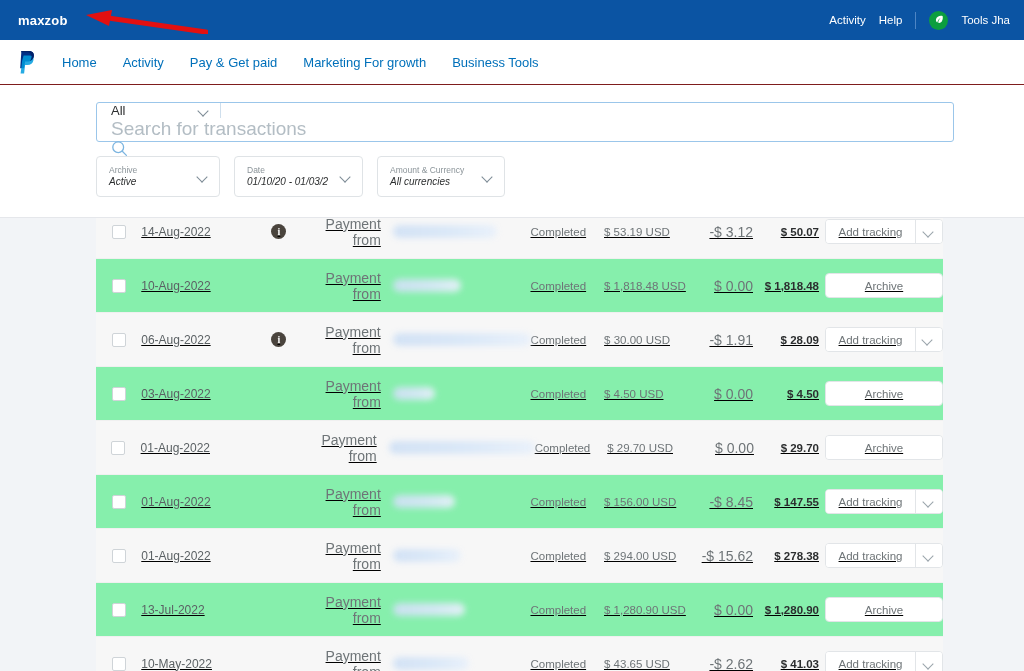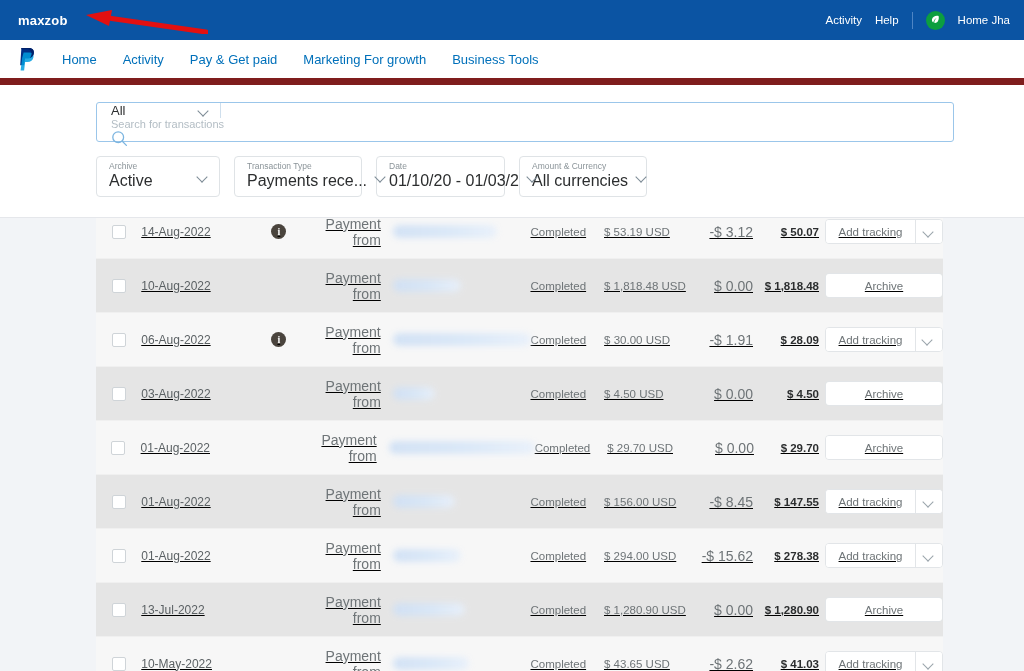--- a/index.html
+++ b/index.html
@@ -67,21 +67,21 @@
     top: 8px;
     width: 130px;
     height: 26px;
     pointer-events: none;
   }
 
   
   .navbar {
     height: 45px;
     background: #ffffff;
-    border-bottom: 7px solid #7f1d1d;
+    border-bottom: 1px solid #7f1d1d;
     display: flex;
     align-items: center;
     padding-left: 18px;
   }
   .pp-logo {
     width: 22px;
     height: 26px;
     margin-right: 22px;
     display: flex;
     align-items: center;
@@ -143,21 +143,21 @@
   .search-field {
     flex: 1;
     display: flex;
     align-items: center;
     padding: 0 14px;
   }
   .search-field input {
     width: 100%;
     border: none;
     outline: none;
-    font-size: 11px;
+    font-size: 19px;
     color: #2c2e2f;
     font-family: "Liberation Sans", sans-serif;
   }
   .search-field input::placeholder { color: #b3bdc4; }
   .search-btn {
     width: 44px;
     display: flex;
     align-items: center;
     justify-content: center;
     cursor: pointer;
@@ -175,21 +175,21 @@
     border: 1px solid #dfe3e6;
     border-radius: 4px;
     background: #ffffff;
     display: flex;
     align-items: center;
     padding: 0 10px 0 12px;
     cursor: pointer;
   }
   .chip-texts { display: flex; flex-direction: column; line-height: 1.15; flex: 1; }
   .chip-label { font-size: 8.5px; color: #8b9499; }
-  .chip-value { font-size: 16px; color: #2c2e2f; white-space: nowrap; }
+  .chip-value { font-size: 10px; color: #2c2e2f; white-space: nowrap; font-style: italic; }
   .chip .chev { margin-left: 9px; }
   .chip-archive { width: 124px; }
   .chip-type { width: 128px; }
   .chip-date { width: 129px; }
   .chip-amount { width: 128px; }
 
   
   .list-area {
     position: relative;
     background: #f2f4f7;
@@ -205,21 +205,21 @@
   }
   .txn-row {
     display: flex;
     align-items: center;
     height: 54px;
     border-bottom: 1px solid #f0f0f0;
     padding: 0 0 0 0;
     text-decoration: underline;
   }
   .txn-row.alt { background: #f7f7f7; }
-  .txn-row.plain { background: #e5e5e5; }
+  .txn-row.plain { background: #86efac; }
 
   .c-check {
     width: 48px;
     display: flex;
     align-items: center;
     justify-content: center;
   }
   .cbox {
     width: 14px; height: 14px;
     border: 1px solid #cfd4d8;
@@ -348,21 +348,21 @@
 
   <div class="topbar-right">
     <a class="topbar-link" href="#">Activity</a>
     <a class="topbar-link" href="#">Help</a>
     <div class="topbar-sep"></div>
     <div class="avatar">
       <svg width="12" height="12" viewBox="0 0 12 12">
         <path d="M9.6 2.1c-2.6-.9-6 .5-6.6 3.2-.3 1.4.3 2.7 1.3 3.3.3-2 1.6-3.8 3.4-4.6-1.4 1.1-2.3 2.8-2.5 4.8 1.3.4 2.8-.1 3.6-1.3 1.1-1.6 1.2-3.8.8-5.4z" fill="#ffffff"></path>
       </svg>
     </div>
-    <span class="user-name">Home Jha</span>
+    <span class="user-name">Tools Jha</span>
   </div>
 </div>
 
 <div class="navbar">
   <div class="pp-logo">
     <svg width="20" height="25" viewBox="0 0 20 25">
       <path d="M3.4 1h7.1c3.6 0 5.8 1.9 5.3 5.2-.5 3.4-3 5.3-6.5 5.3H7.1L6 18.3H2.2L3.4 1z" fill="#002f86"></path>
       <path d="M5.6 5.6h5.7c2.9 0 4.6 1.6 4.2 4.4-.5 3.2-2.9 5-6.1 5H7.1l-1 8.5H2.6l1.5-12.6z" fill="#009cde" opacity=".85"></path>
       <path d="M3.4 1h7.1c3.6 0 5.8 1.9 5.3 5.2-.4 2.4-1.8 4.1-3.9 4.8.9-1 1.5-2.3 1.7-3.9C14.1 4 12 2.2 8.4 2.2H3.2L3.4 1z" fill="#012169"></path>
     </svg>
@@ -392,27 +392,20 @@
         <line x1="11.3" y1="11.3" x2="15.4" y2="15.4" stroke="#7cb5e0" stroke-width="1.3" stroke-linecap="round"></line>
       </svg>
     </button>
   </div>
 
   <div class="filter-chips">
     <div class="chip chip-archive">
       <span class="chip-texts">
         <span class="chip-label">Archive</span>
         <span class="chip-value">Active</span>
-      </span>
-      <span class="chev"></span>
-    </div>
-    <div class="chip chip-type">
-      <span class="chip-texts">
-        <span class="chip-label">Transaction Type</span>
-        <span class="chip-value">Payments rece...</span>
       </span>
       <span class="chev"></span>
     </div>
     <div class="chip chip-date">
       <span class="chip-texts">
         <span class="chip-label">Date</span>
         <span class="chip-value">01/10/20 - 01/03/2</span>
       </span>
       <span class="chev"></span>
     </div>

